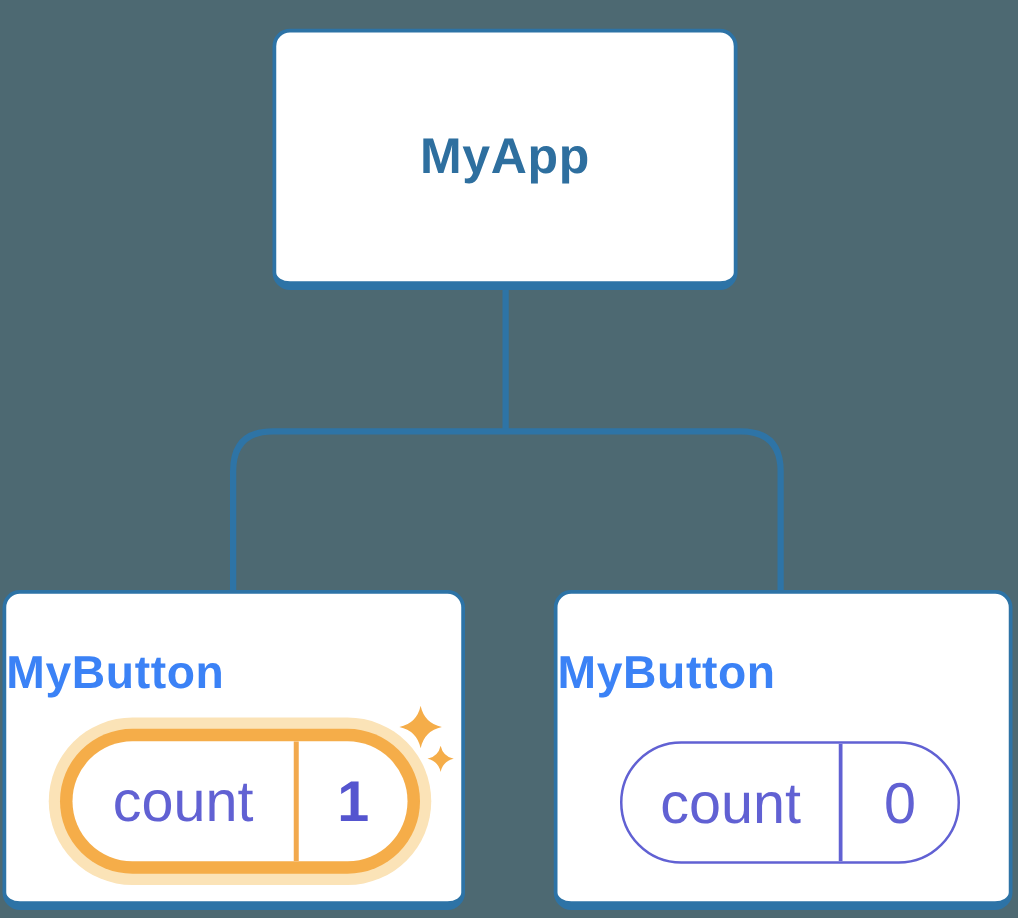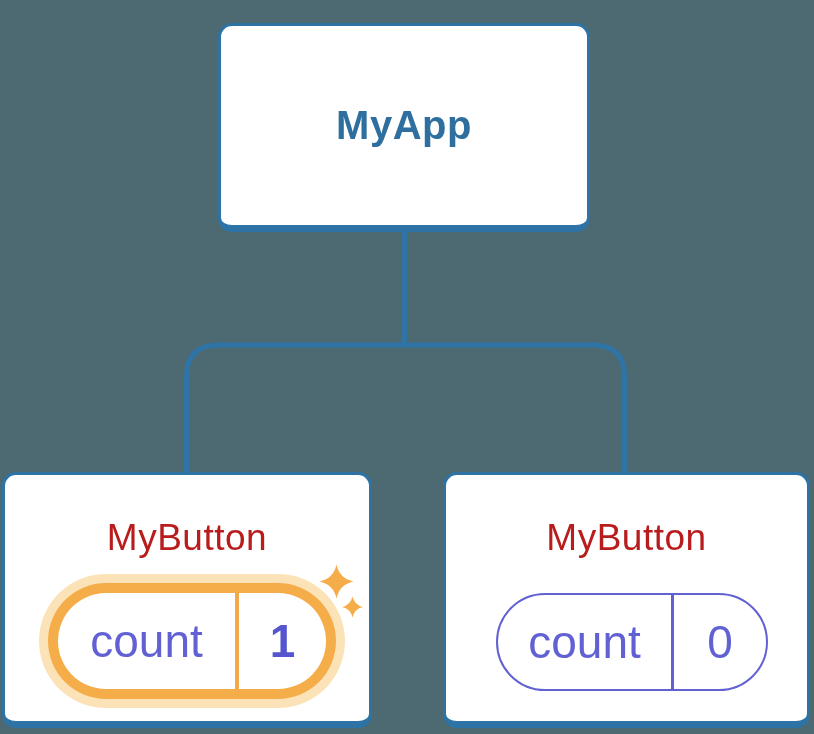--- a/index.html
+++ b/index.html
@@ -23,22 +23,22 @@
     border-radius:14px;
     box-sizing:border-box;
   }
   .node-myapp{left:218px;top:4px;width:372px;height:209px;display:flex;align-items:center;justify-content:center;margin-top:19px;}
   .node-left{left:2px;top:472px;width:370px;height:256px;}
   .node-right{left:443px;top:472px;width:367px;height:256px;}
   .node-title{
     color:#2e6f9f;font-size:40px;font-weight:bold;letter-spacing:0.5px;
   }
   .child-title{
-    position:absolute;left:0;right:0;top:42px;text-align:center;
-    color:#b91c1c;font-size:37px;font-weight:normal;letter-spacing:0.5px;
+    position:absolute;left:0;right:0;top:42px;text-align:left;
+    color:#3b82f6;font-size:37px;font-weight:bold;letter-spacing:0.5px;
   }
   
   .pill-halo{
     position:absolute;left:34px;top:99px;width:306px;height:134px;
     background:#fbe3b7;border-radius:999px;box-sizing:border-box;padding:9px;
   }
   .pill-ring{
     width:100%;height:100%;background:#f5ad49;border-radius:999px;
     box-sizing:border-box;padding:10px;
   }

